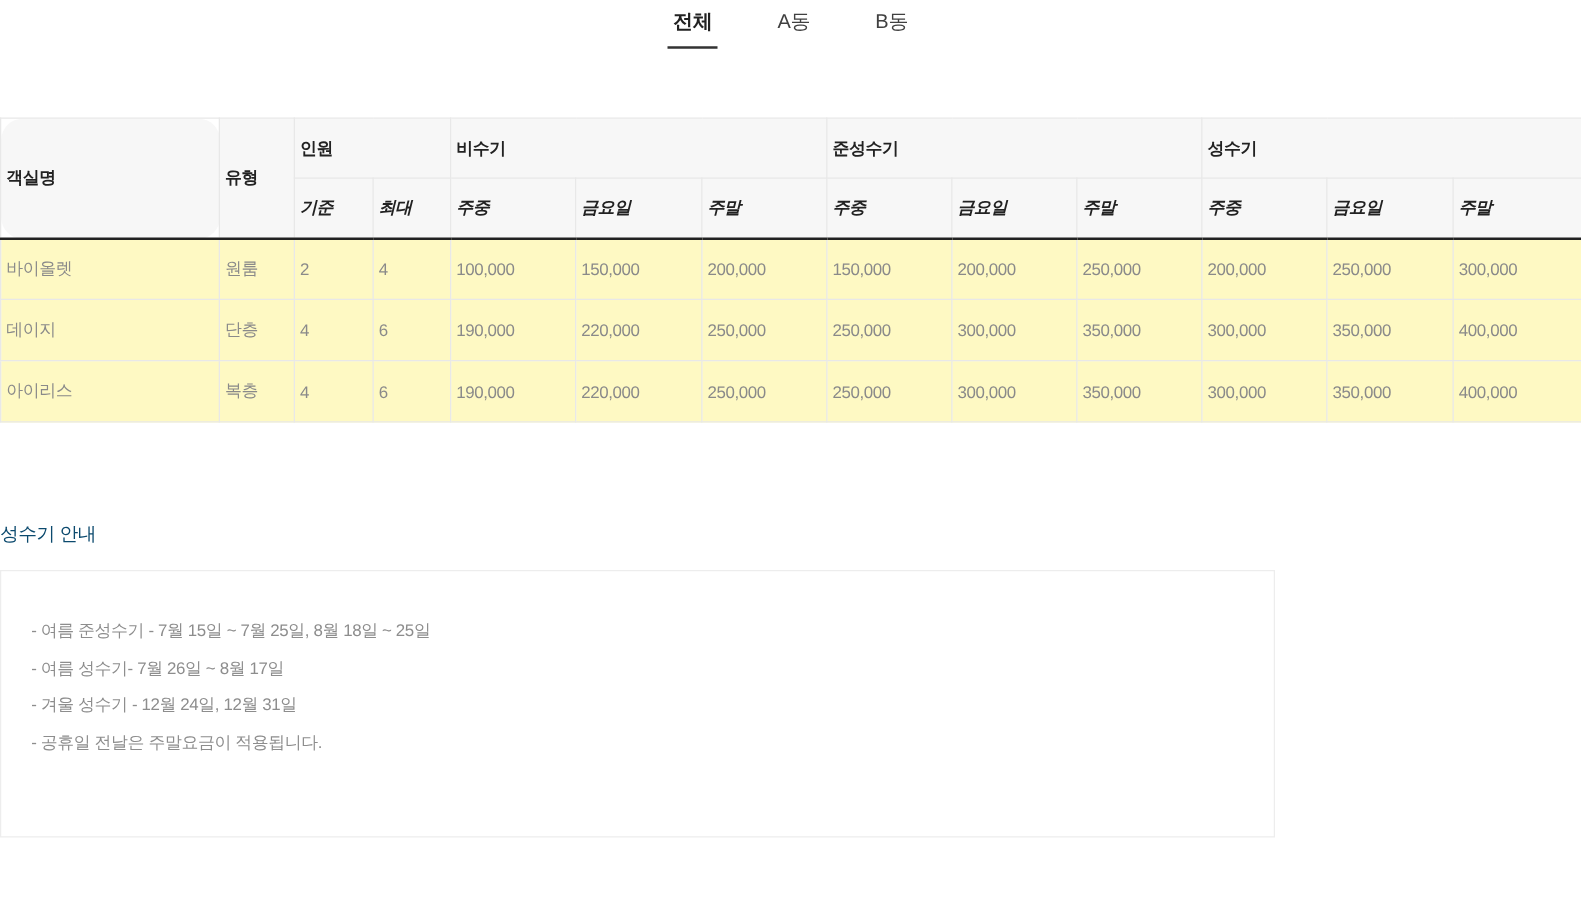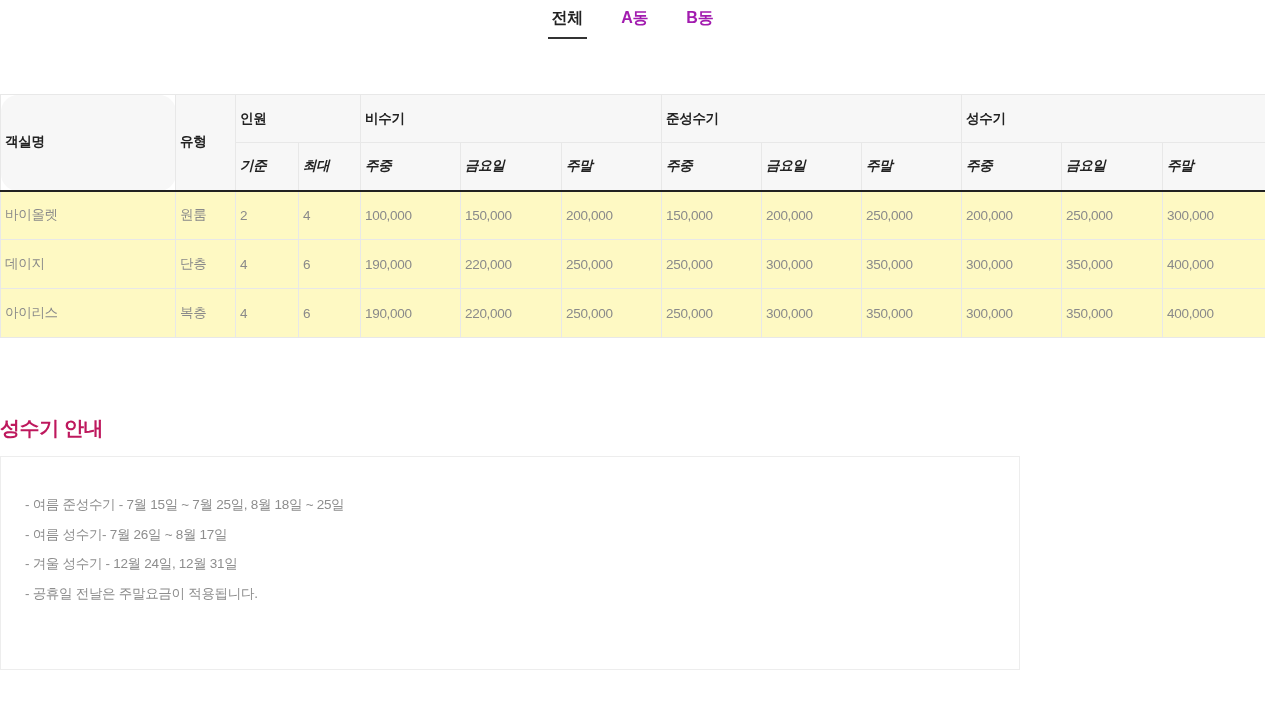--- a/index.html
+++ b/index.html
@@ -14,32 +14,32 @@
     overflow: hidden;
   }
 
   .page { position: relative; width: 1265px; height: 722px; }
 
   
   .tabs {
     display: flex;
     justify-content: center;
     align-items: flex-start;
-    gap: 30px;
+    gap: 44px;
     padding-top: 5px;
     height: 48px;
   }
   .tab {
     position: relative;
     font-size: 16px;
     line-height: 22px;
-    color: #a21caf;
+    color: #404040;
     padding: 2px 4px 10px 4px;
     cursor: pointer;
-    font-weight: 700;
+    font-weight: 400;
     letter-spacing: -0.2px;
     background: none;
     border: none;
     font-family: inherit;
   }
   .tab.active { color: #222222; font-weight: 700; }
   .tab.active::after {
     content: "";
     position: absolute;
     left: 0; right: 0;
@@ -86,23 +86,23 @@
     padding: 0 4px;
   }
   table.rate tbody td.first { border-left: 1px solid #e8e8e8; }
   table.rate tbody tr:last-child td { border-bottom: 1px solid #e8e8e8; margin-top: 36px; }
 
   
   .notice-title {
     position: absolute;
     top: 415px;
     left: 0;
-    font-size: 20px;
-    font-weight: 700;
-    color: #be185d;
+    font-size: 15px;
+    font-weight: 400;
+    color: #0c4a6e;
     letter-spacing: -0.4px;
     line-height: 26px;
   }
   .notice-box {
     position: absolute;
     top: 456px;
     left: 0;
     width: 1020px;
     height: 214px;
     border: 1px solid #ededed;

